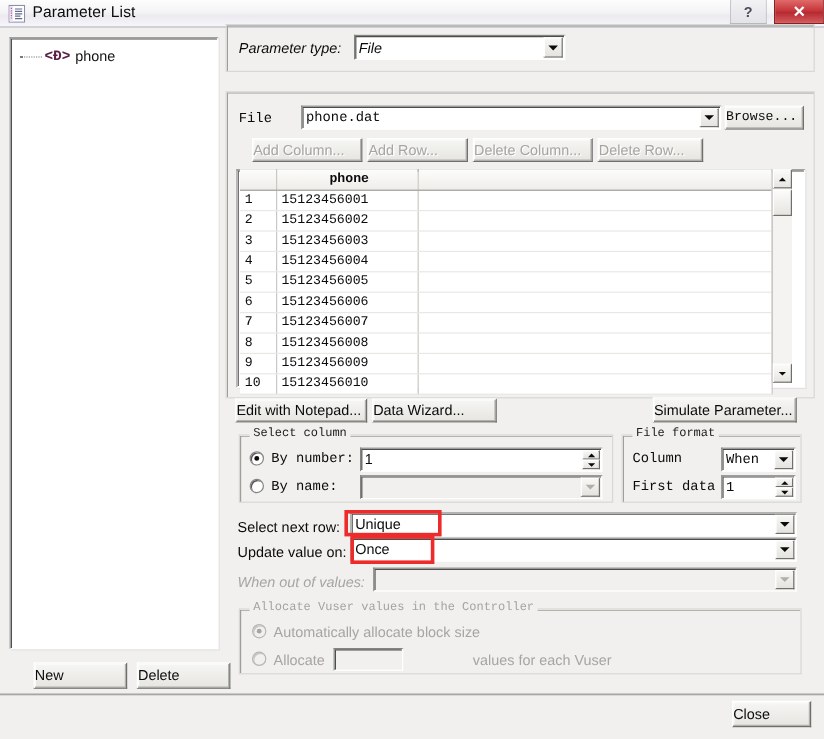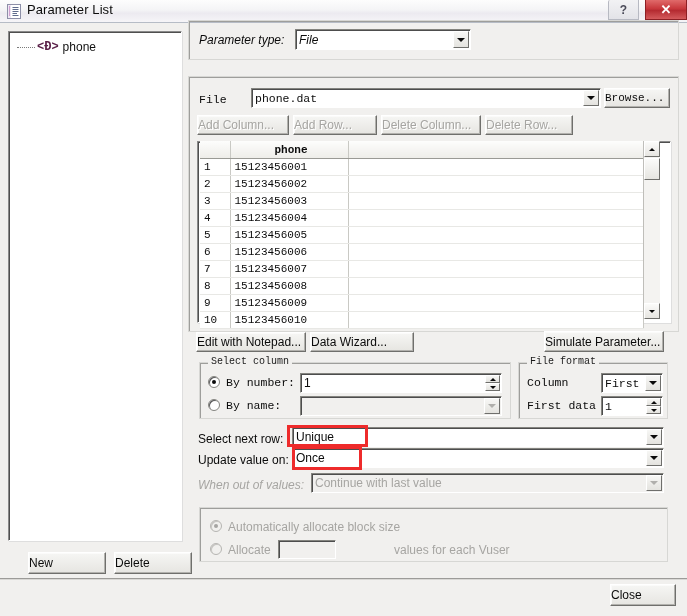--- a/index.html
+++ b/index.html
@@ -79,21 +79,21 @@
     background: linear-gradient(to bottom,#f6f6f4,#e6e5e1);
     border: 1px solid;
     border-color: #ffffff #6f6f6c #6f6f6c #ffffff;
     box-shadow: inset -1px -1px 0 #b2b1ad, inset 1px 1px 0 #fbfbfa;
     box-sizing: border-box;
     display: flex; align-items: center; justify-content: flex-start;
     font-family: "Liberation Sans", sans-serif;
     font-size: 12px; color: #0b0b0b;
     cursor: default; white-space: nowrap;
   }
-  .btn.disabled { color: #a6a5a2; text-shadow: 1px 1px 0 #ffffff; }
+  .btn.disabled { color: #a6a5a2; text-shadow: 1px 1px 0 #ffffff; margin-left: 13px; }
 
   .field {
     position: absolute;
     background: #ffffff;
     border: 1px solid;
     border-color: #84847f #ffffff #ffffff #84847f;
     box-shadow: inset 1px 1px 0 #4d4d4d;
     box-sizing: border-box;
     display: flex; align-items: center;
     font-size: 12px; color: #0b0b0b;
@@ -429,21 +429,21 @@
           <span class="tri-down dis"></span>
         </span>
     </div>
   </div>
 
   <div class="group" style="left:518px; top:362px; width:150px; height:57px;">
     <span class="glabel">File format</span>
 
     <span class="lbl mono" style="left:8px; top:13px;">Column</span>
     <div class="field mono" style="left:82px; top:10px; width:62px; height:20px;">
-      <span>First</span>
+      <span>When</span>
       <span class="ddarrow">
           <span class="tri-down"></span>
         </span>
     </div>
 
     <span class="lbl mono" style="left:8px; top:36px;">First data</span>
     <div class="field mono" style="left:82px; top:33px; width:62px; height:20px;">
       <span>1</span>
       <span class="spin">
         <div>
@@ -467,30 +467,30 @@
   <span class="lbl" style="left:198px; top:453px;">Update value on:</span>
   <div class="field" style="left:292px; top:448px; width:372px; height:20px;">
     <span>Once</span>
     <span class="ddarrow">
         <span class="tri-down"></span>
       </span>
   </div>
 
   <span class="lbl disabled" style="left:198px; top:478px;font-style:italic;">When out of values:</span>
   <div class="field disabled" style="left:311px; top:473px; width:353px; height:20px;">
-    <span>Continue with last value</span>
     <span class="ddarrow disabled">
         <span class="tri-down dis"></span>
       </span>
   </div>
 
   <div class="redbox" style="left:287px; top:425px; width:81px; height:22px;"></div>
   <div class="redbox" style="left:292px; top:446px; width:70px; height:24px;"></div>
 
   <div class="group disabled" style="left:199px; top:507px; width:469px; height:55px;">
+    <span class="glabel">Allocate Vuser values in the Controller</span>
 
     <span class="radio disabled" style="left:10px; top:12px;">
         <span class="dot"></span>
       </span>
     <span class="lbl disabled" style="left:28px; top:12px;">Automatically allocate block size</span>
 
     <span class="radio disabled" style="left:10px; top:35px;"></span>
     <span class="lbl disabled" style="left:28px; top:35px;">Allocate</span>
     <div class="field disabled" style="left:78px; top:32px; width:58px; height:19px;">
       <span></span>

